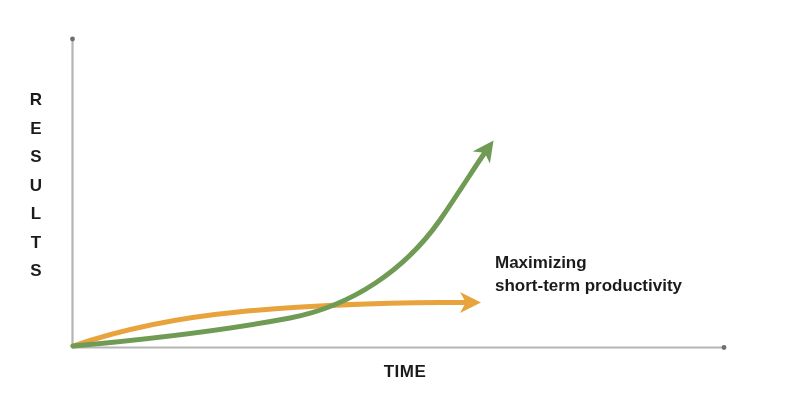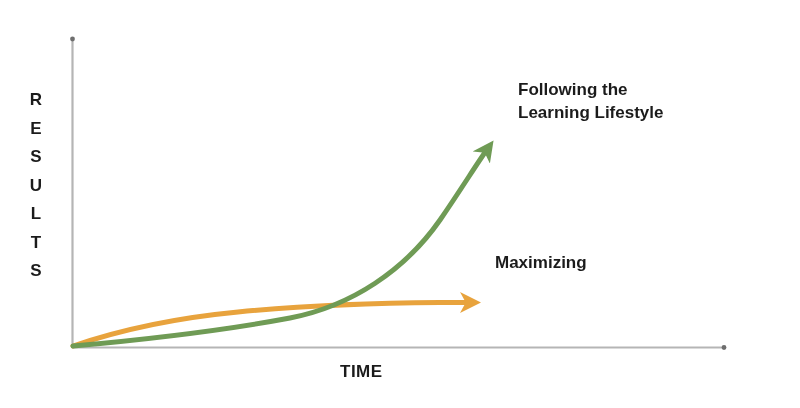--- a/index.html
+++ b/index.html
@@ -54,21 +54,21 @@
     user-select: none;
   }
   .axis-label-y span {
     display: block;
   }
   .axis-label-x {
     position: absolute;
     left: 340px;
     top: 362px;
     width: 130px;
-    text-align: left;
+    text-align: center;
     font-size: 17px;
     font-weight: bold;
     color: #1b1b1b;
     letter-spacing: 0.5px;
     user-select: none;
   }
   .annotation {
     position: absolute;
     font-size: 17px;
     font-weight: bold;
@@ -127,22 +127,19 @@
     <span>E</span>
     <span>S</span>
     <span>U</span>
     <span>L</span>
     <span>T</span>
     <span>S</span>
   </div>
 
   <div class="axis-label-x">TIME</div>
 
-  <div class="annotation" id="annotation-green">
-    <span class="ln">Following the</span>
-    <span class="ln">Learning Lifestyle</span>
-  </div>
 
   <div class="annotation" id="annotation-orange">
     <span class="ln">Maximizing</span>
+    <span class="ln">short-term productivity</span>
   </div>
 
 </div>
 
 </body></html>

